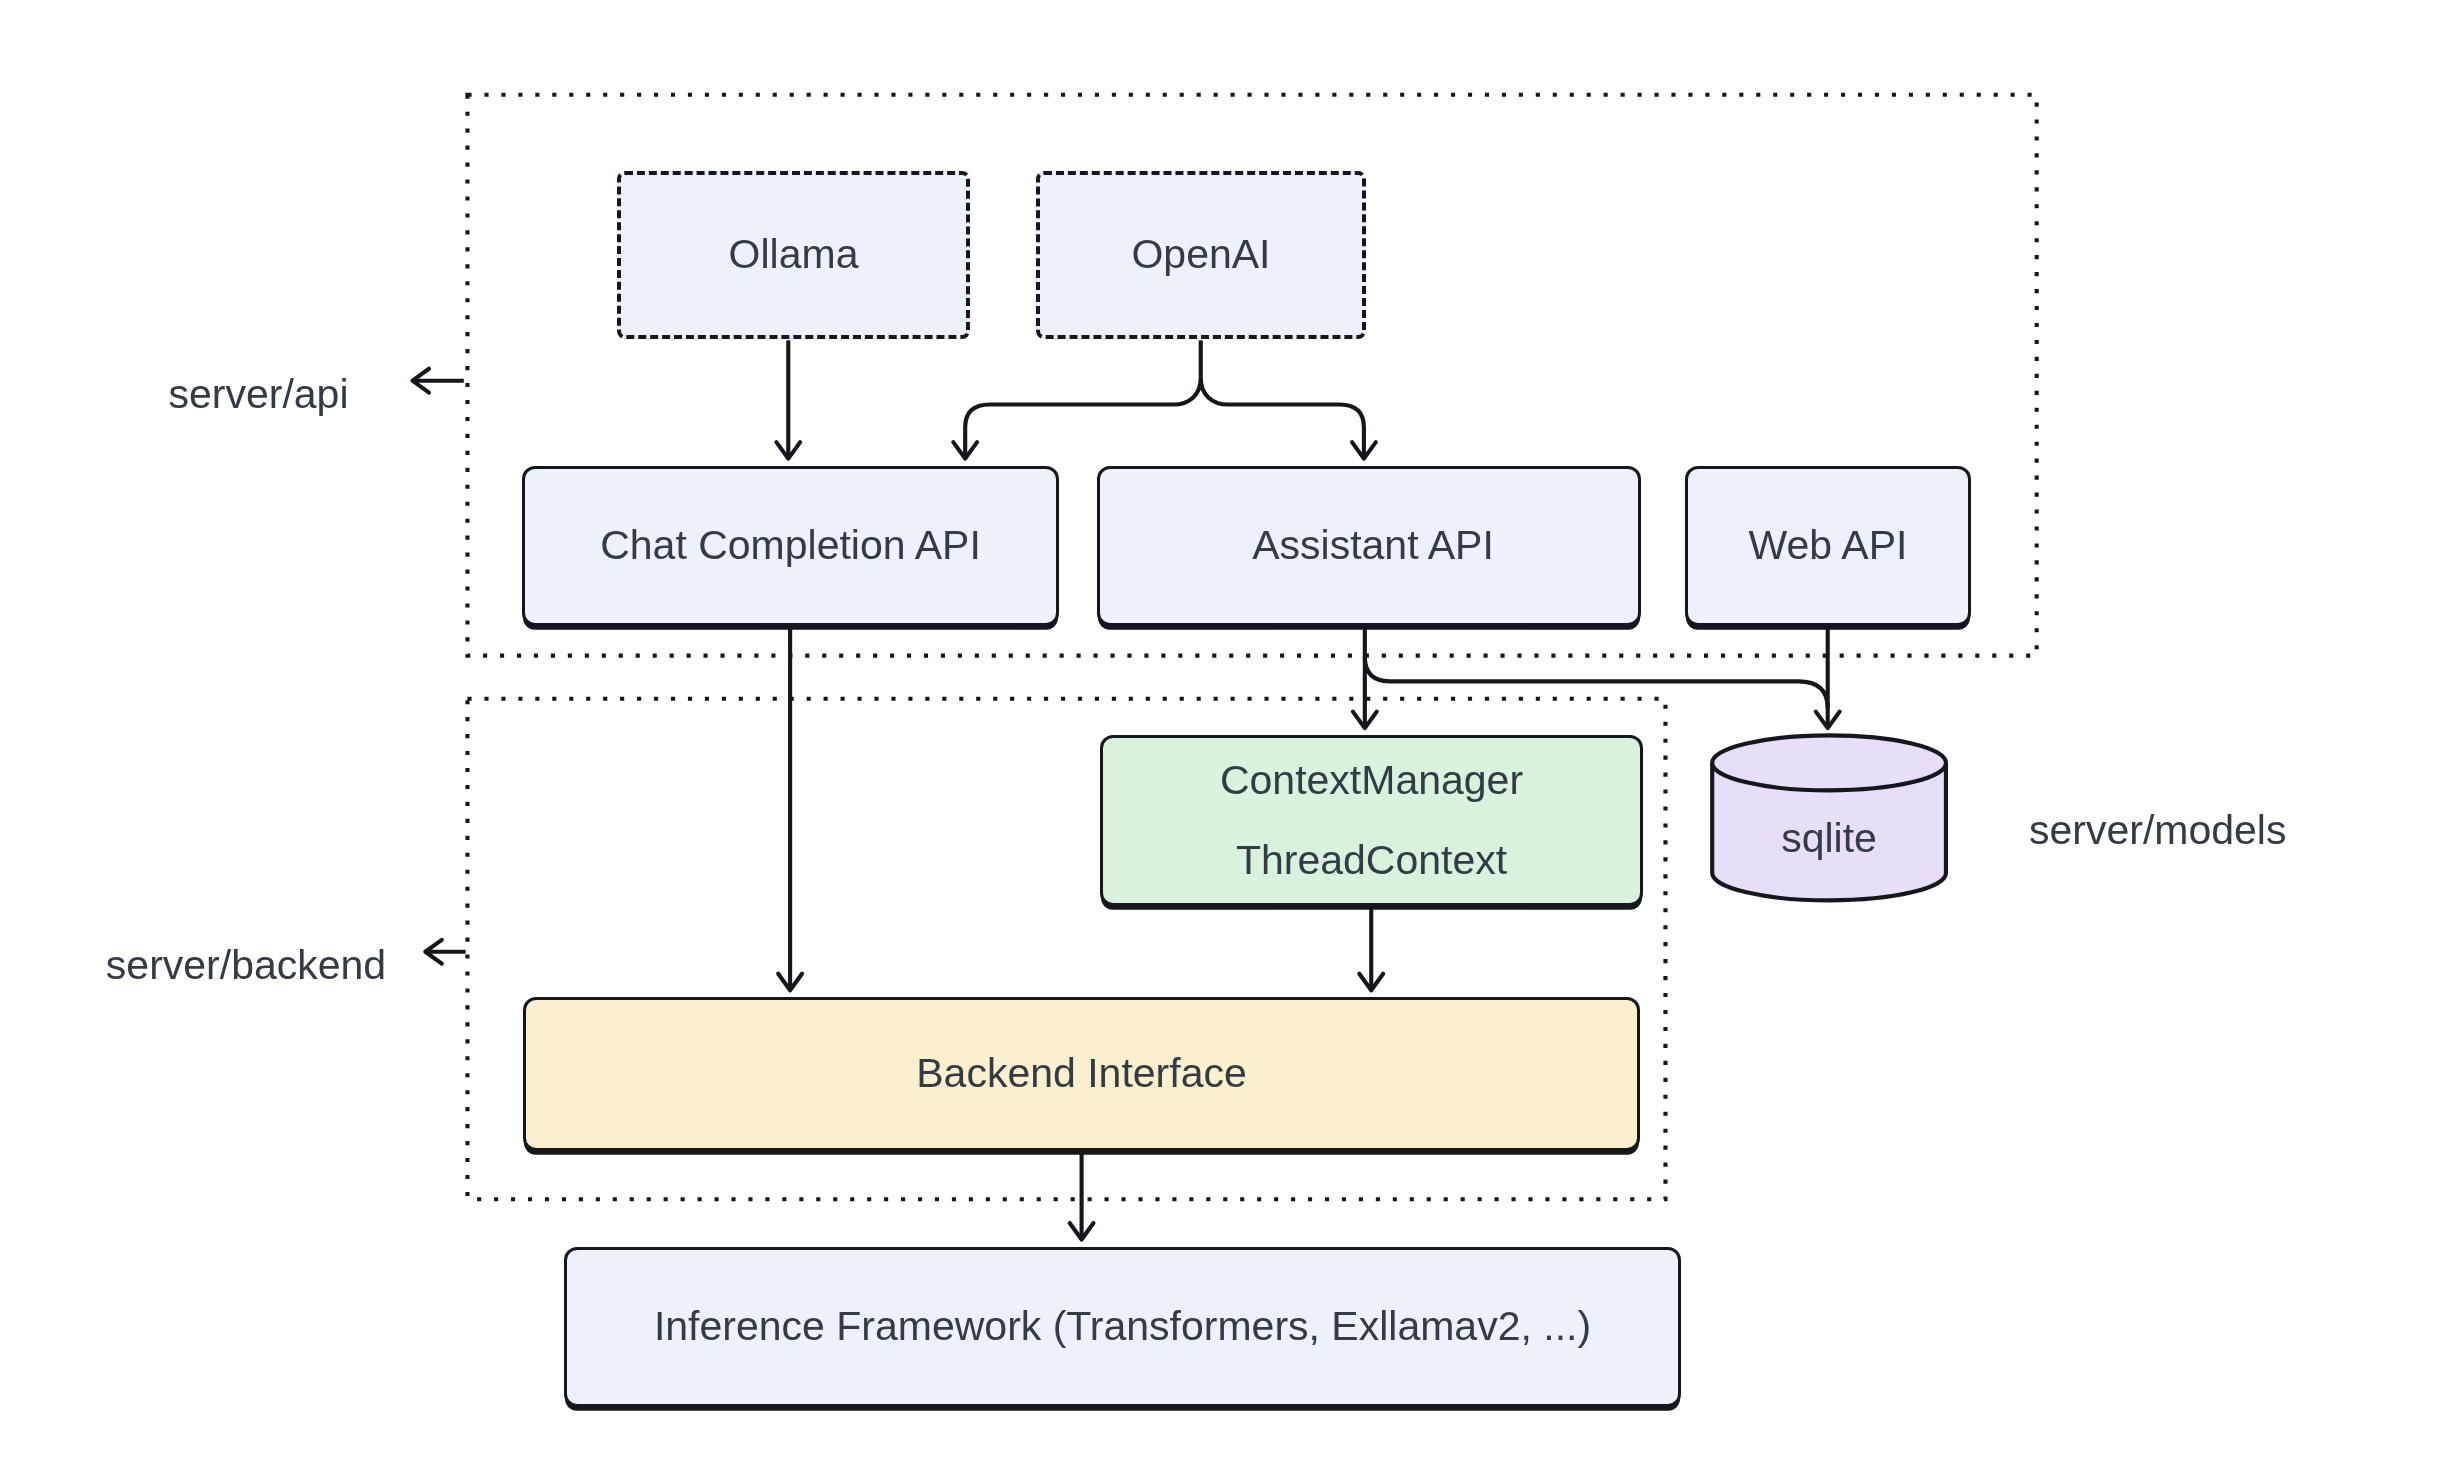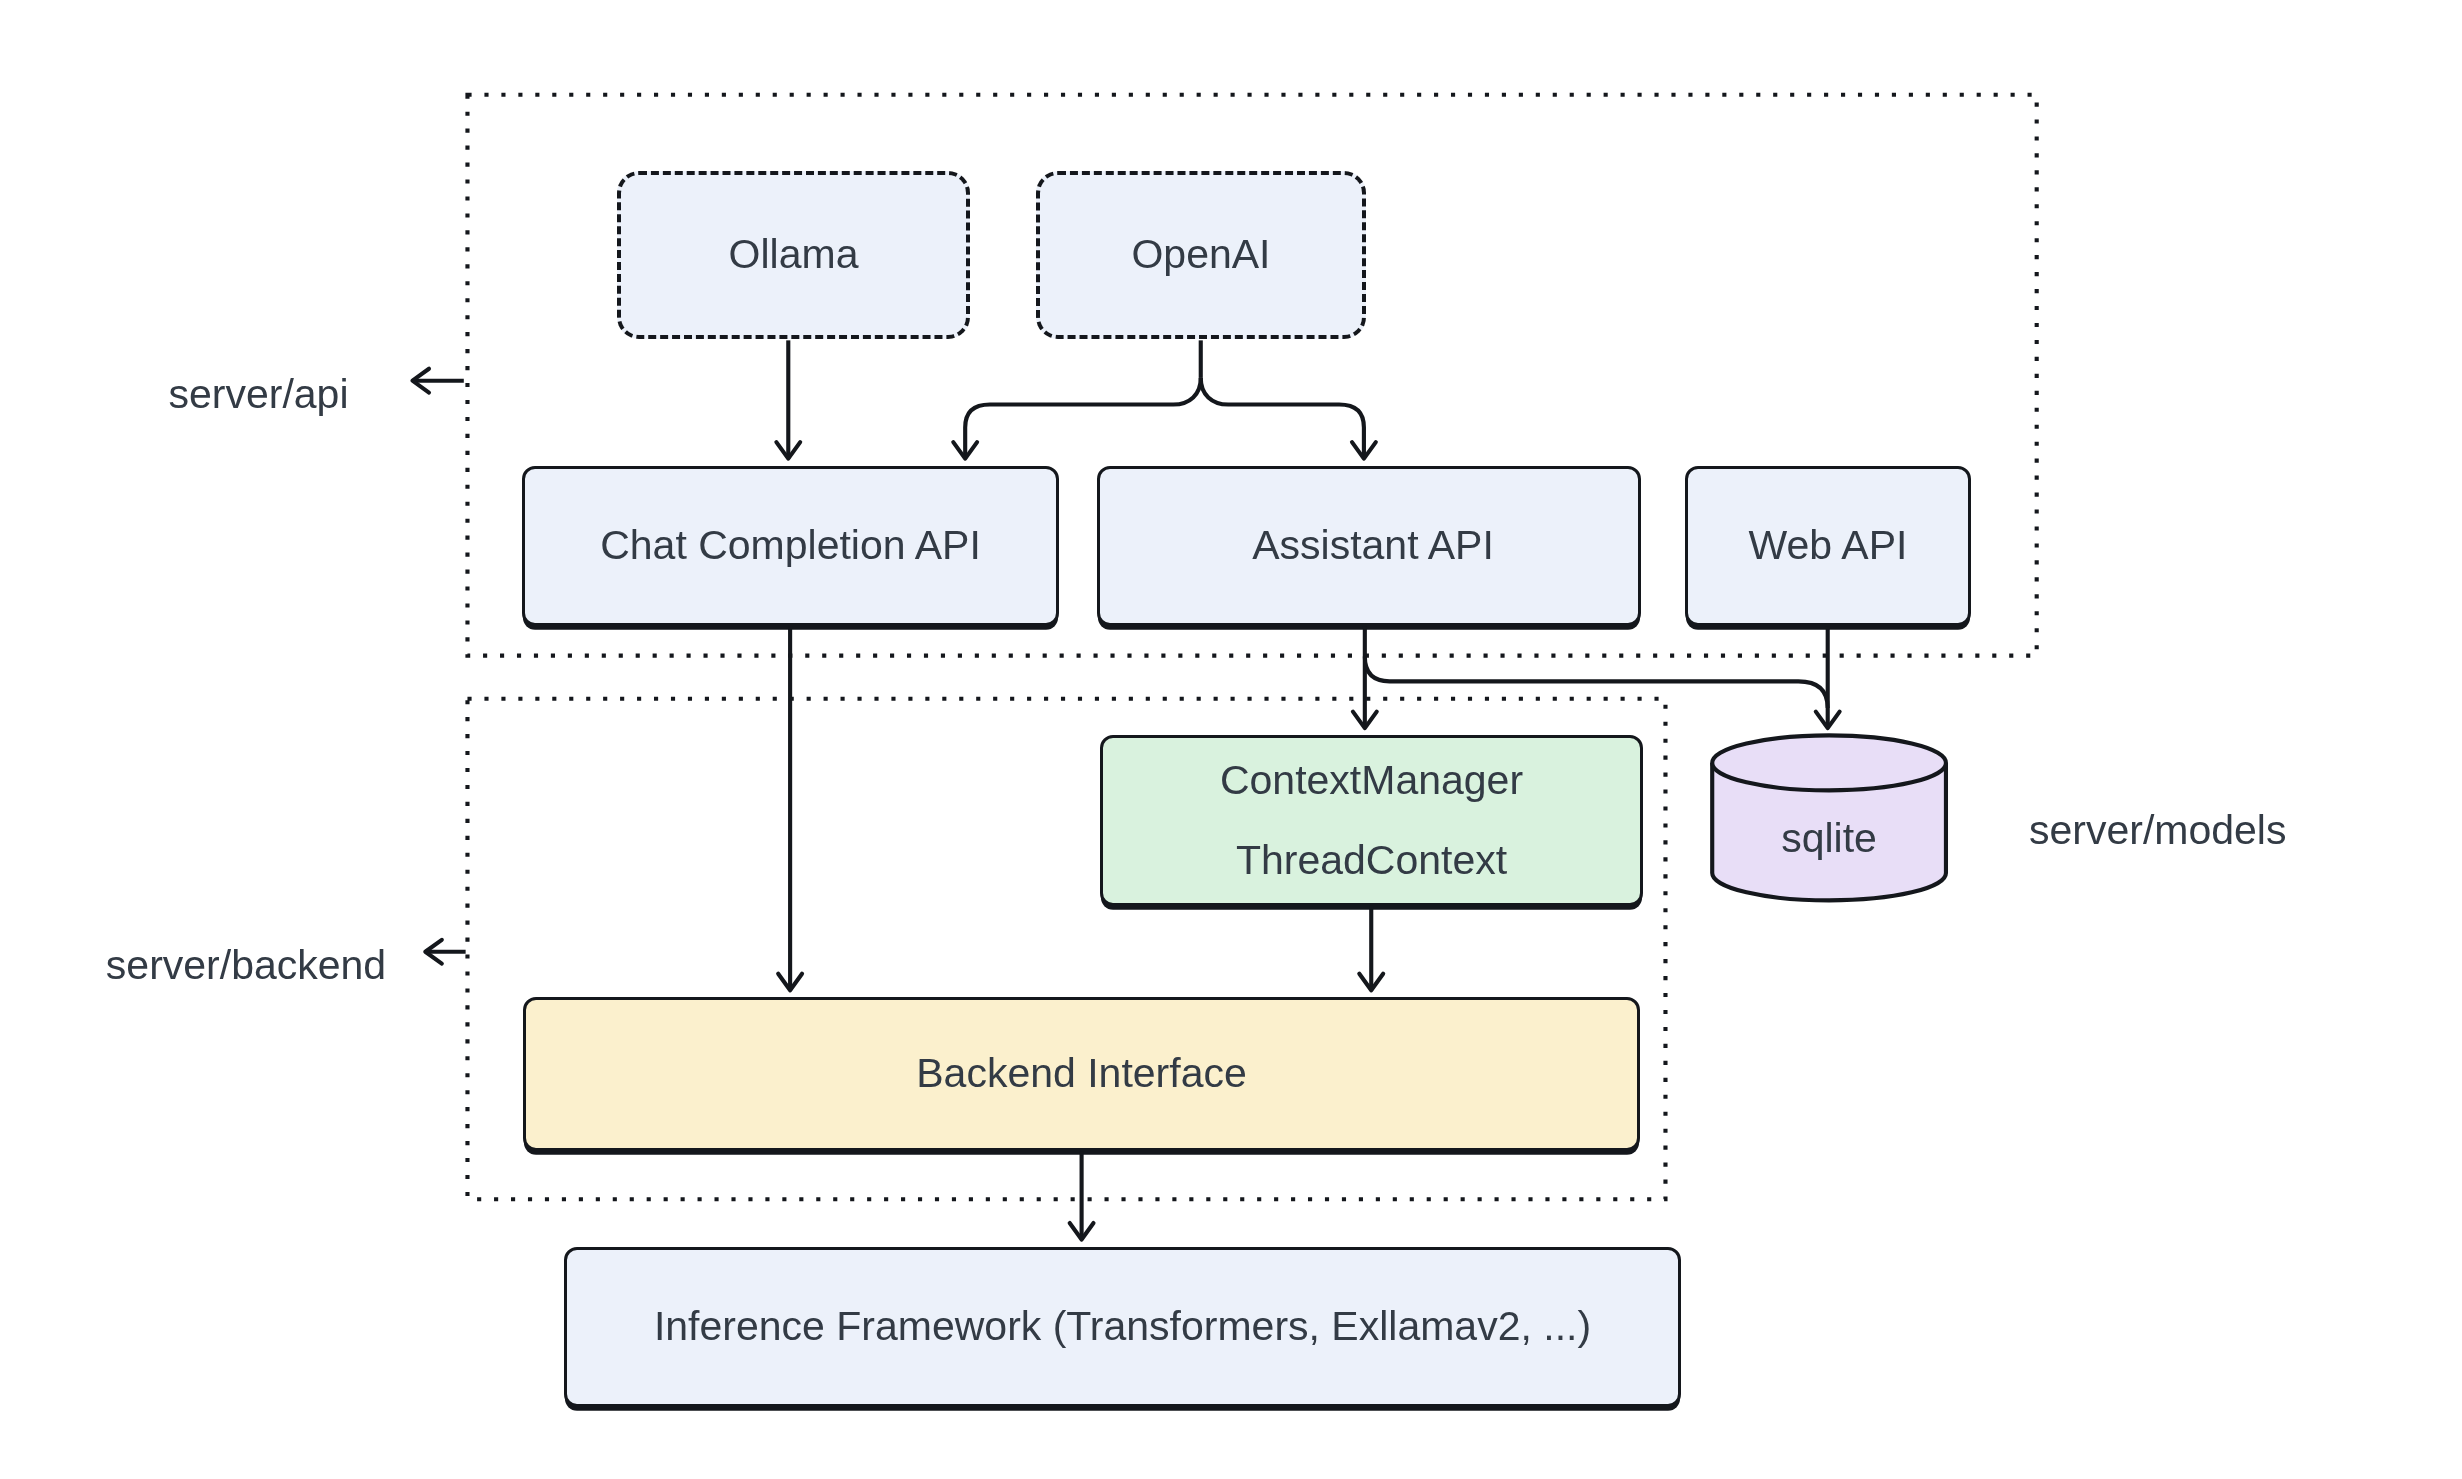--- a/index.html
+++ b/index.html
@@ -18,21 +18,21 @@
     display:flex;align-items:center;justify-content:center;
     text-align:center;
     font-size:41px;line-height:1.5;
     box-sizing:border-box;
     border:3.7px solid #14171c;
     border-radius:13px;
     box-shadow:0 4.6px 0 -0.9px #14171c;
   }
   .node.dashed{
     border:4.6px dashed #14171c;
-    border-radius:22px;
+    border-radius:8px;
     box-shadow:none;
   }
   .freelabel{
     position:absolute;
     font-size:41px;
     white-space:nowrap;
   }
   .right-align{text-align:center;margin-top:12px;}
 </style>
 </head>

